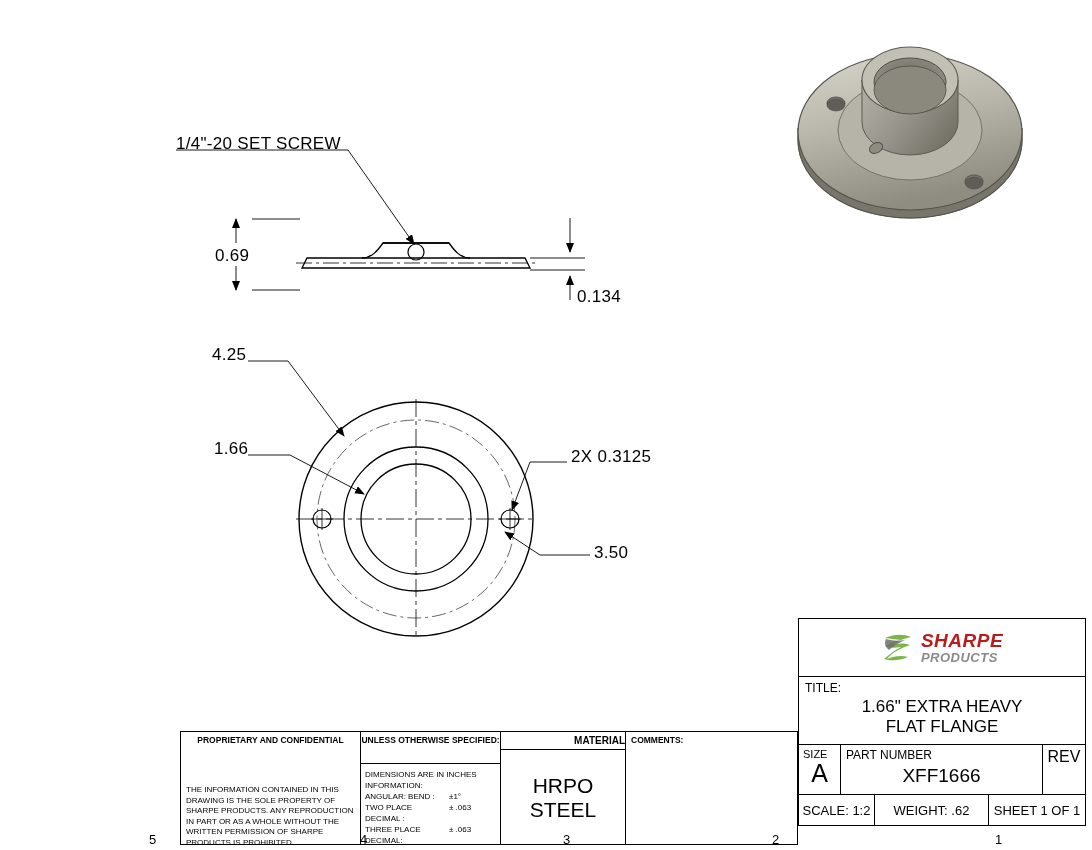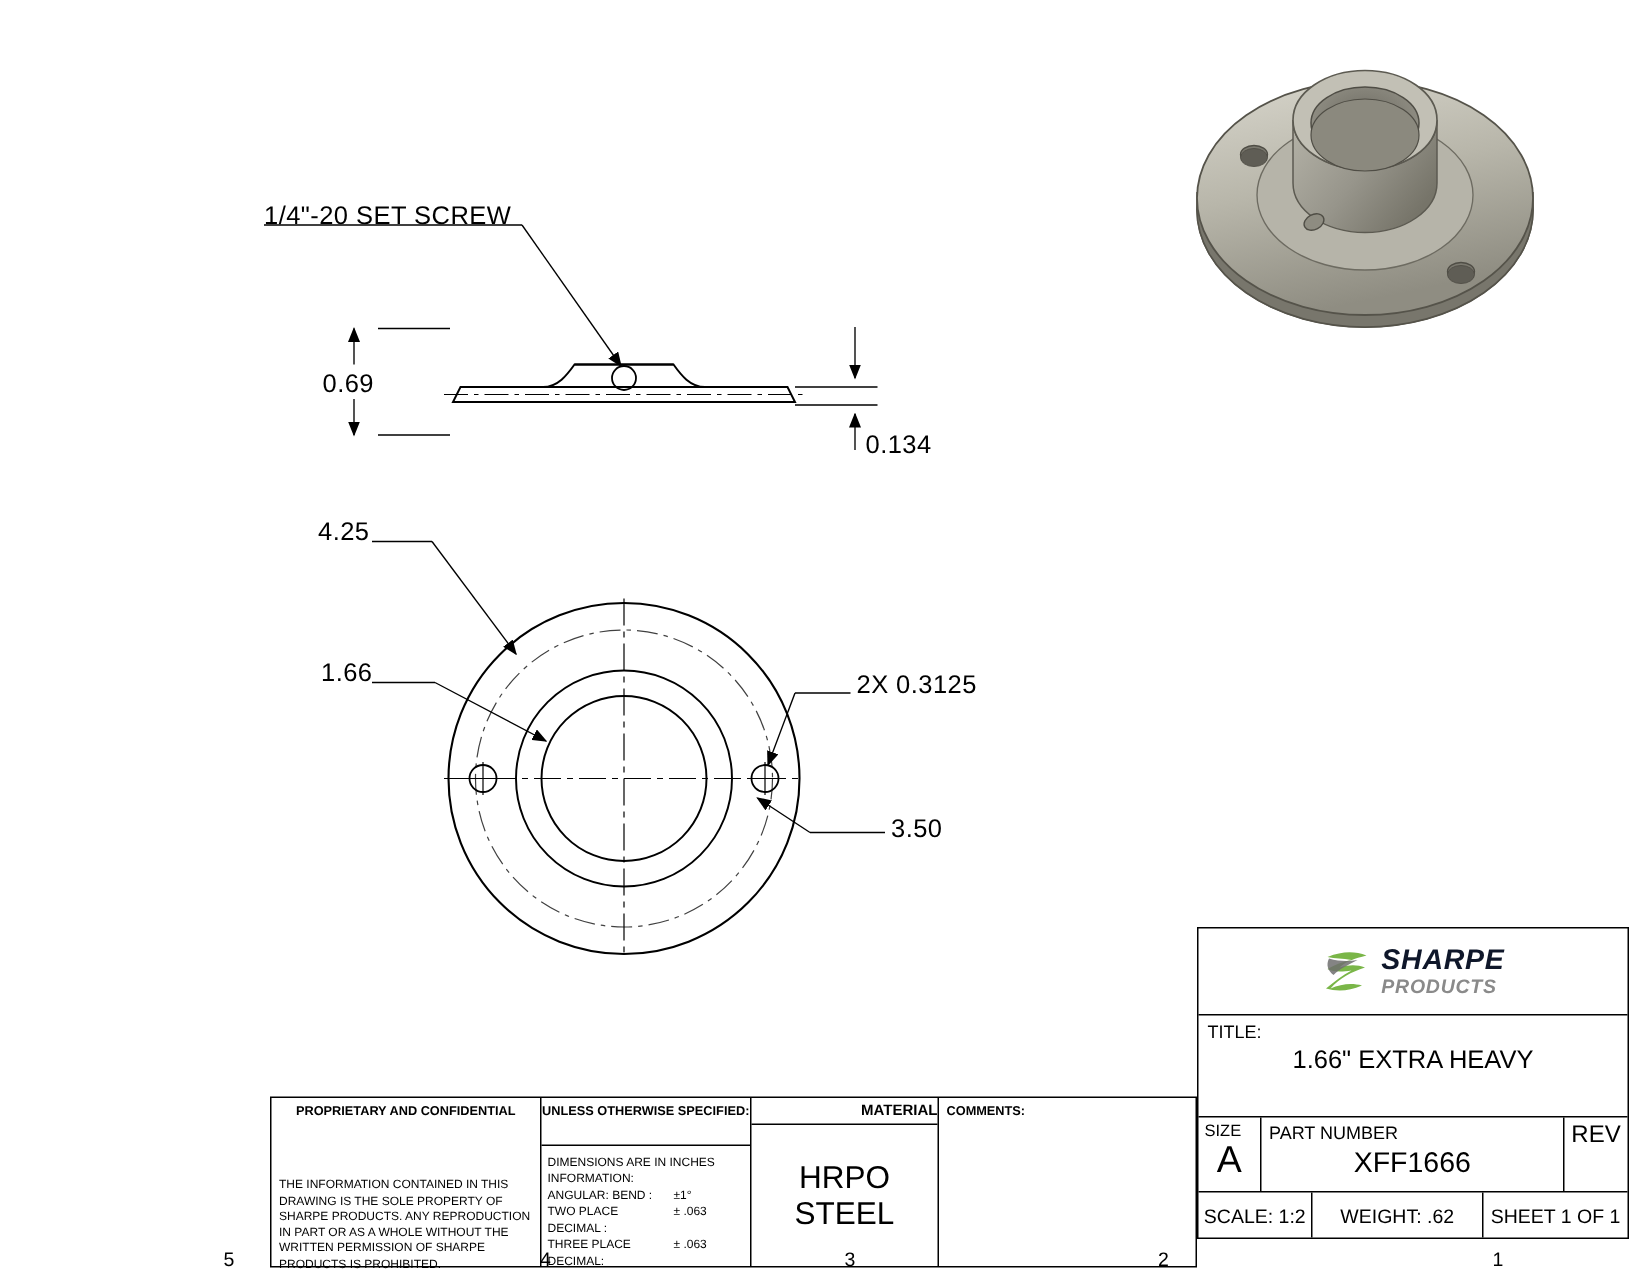--- a/index.html
+++ b/index.html
@@ -68,21 +68,21 @@
   }
   .logo-text {
     display: flex;
     flex-direction: column;
     line-height: 1;
   }
   .logo-text .l1 {
     font-size: 19px;
     font-weight: bold;
     font-style: italic;
-    color: #0f172a;
+    color: #b91c1c;
     letter-spacing: 0.5px;
   }
   .logo-text .l2 {
     font-size: 13px;
     font-weight: bold;
     font-style: italic;
     color: #8a8a8a;
     letter-spacing: 0.5px;
     margin-top: 1px;
   }
@@ -427,20 +427,21 @@
         <div class="logo-text">
           <div class="l1">SHARPE</div>
           <div class="l2">PRODUCTS</div>
         </div>
       </div>
     </div>
     <div class="tb-title">
       <div class="lab">TITLE:</div>
       <div class="val">
         <div>1.66" EXTRA HEAVY</div>
+        <div>FLAT FLANGE</div>
       </div>
     </div>
     <div class="tb-row3">
       <div class="tb-size">
         <div class="lab">SIZE</div>
         <div class="val">A</div>
       </div>
       <div class="tb-pn">
         <div class="lab">PART NUMBER</div>
         <div class="val">XFF1666</div>

